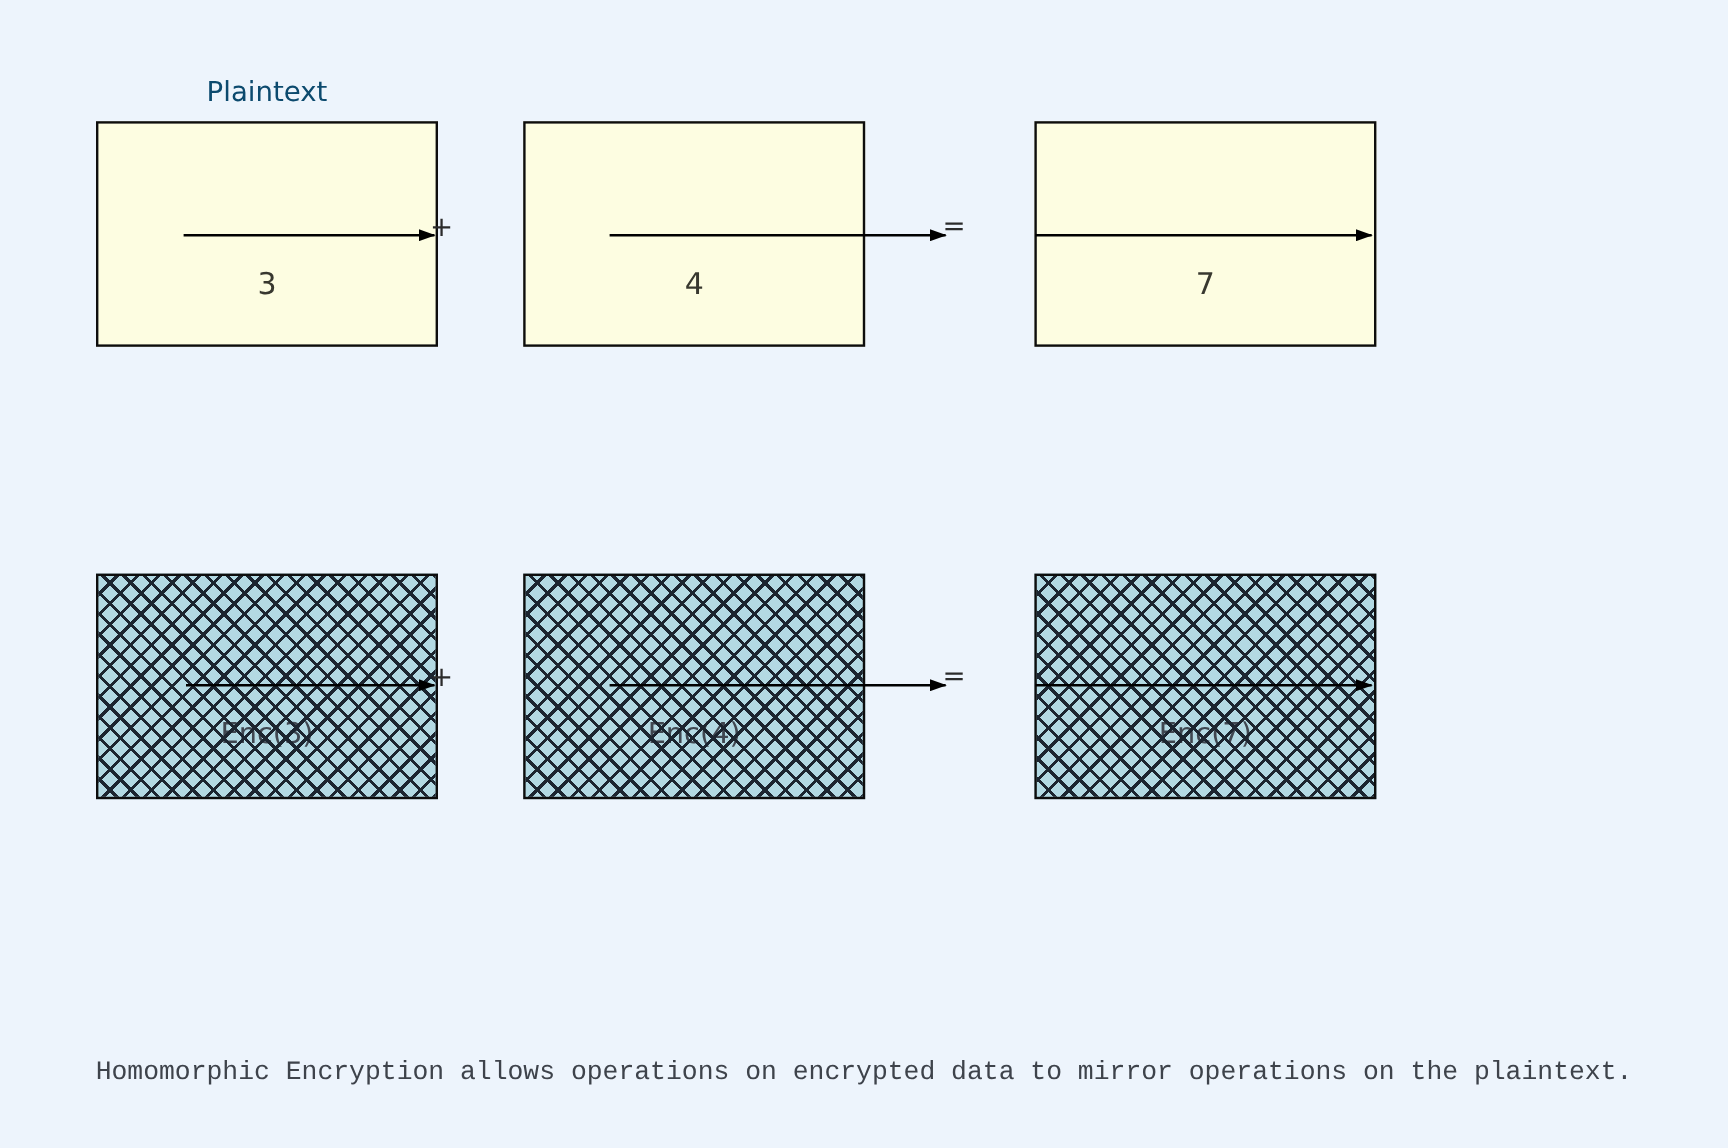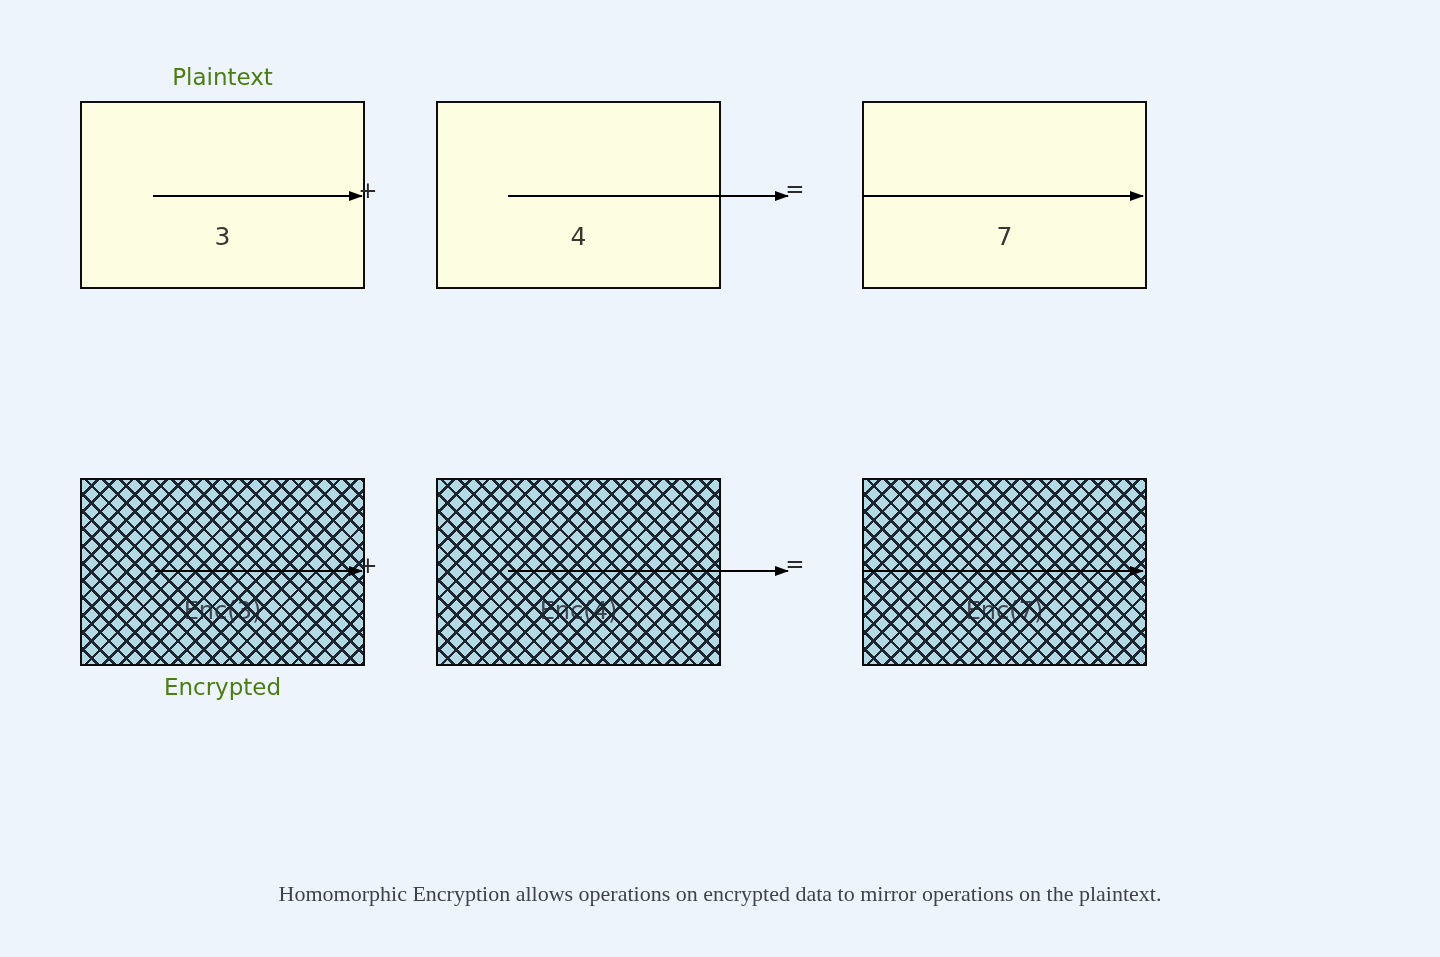--- a/index.html
+++ b/index.html
@@ -19,21 +19,21 @@
   }
 
   
   .row-label {
     position: absolute;
     left: 80px;
     width: 285px;
     text-align: center;
     font-size: 23px;
     line-height: 26px;
-    color: #4d7c0f;
+    color: #0c4a6e;
   }
   .plaintext-label { top: 64px; }
   .encrypted-label { top: 674px; }
 
   
   .pbox {
     position: absolute;
     top: 101px;
     width: 285px;
     height: 188px;
@@ -104,21 +104,21 @@
   .op-equals-top  { left: 795px; top: 189px; }
   .op-plus-bot    { left: 368px; top: 565px; }
   .op-equals-bot  { left: 795px; top: 564px; }
 
   
   .caption {
     position: absolute;
     left: 0; right: 0;
     top: 880px;
     text-align: center;
-    font-family: Liberation Serif, serif;
+    font-family: Liberation Mono, monospace;
     font-size: 22px;
     line-height: 28px;
     color: #3e434b;
     z-index: 3;
   }
 
   
   .watermark {
     position: absolute;
     right: 28px;
@@ -156,21 +156,20 @@
   </div>
   <div class="ebox col-2">
     <span class="evalue">Enc(4)</span>
     <div class="hatch"></div>
   </div>
   <div class="ebox col-3">
     <span class="evalue">Enc(7)</span>
     <div class="hatch"></div>
   </div>
 
-  <div class="row-label encrypted-label">Encrypted</div>
 
   <svg class="overlay" width="1440" height="957" viewBox="0 0 1440 957">
     <defs>
       <marker id="ah" markerUnits="userSpaceOnUse" markerWidth="14" markerHeight="10" refX="13" refY="5" orient="auto">
         <path d="M0,0 L14,5 L0,10 Z" fill="#000000"></path>
       </marker>
     </defs>
     <line x1="153" y1="196" x2="362" y2="196" stroke="#000" stroke-width="2.2" marker-end="url(#ah)"></line>
     <line x1="508" y1="196" x2="788" y2="196" stroke="#000" stroke-width="2.2" marker-end="url(#ah)"></line>
     <line x1="863" y1="196" x2="1143" y2="196" stroke="#000" stroke-width="2.2" marker-end="url(#ah)"></line>

